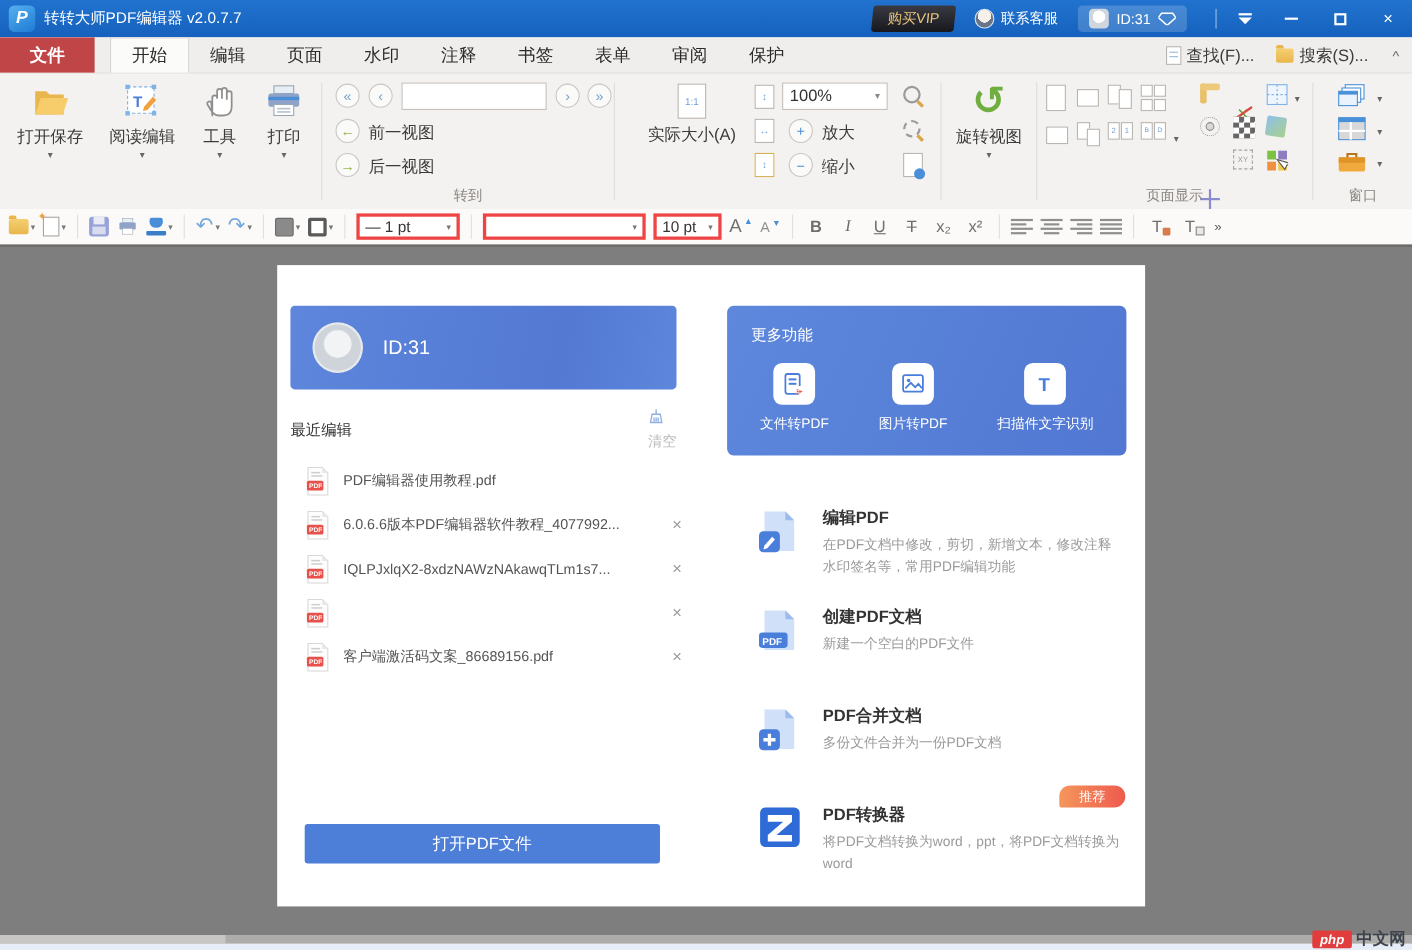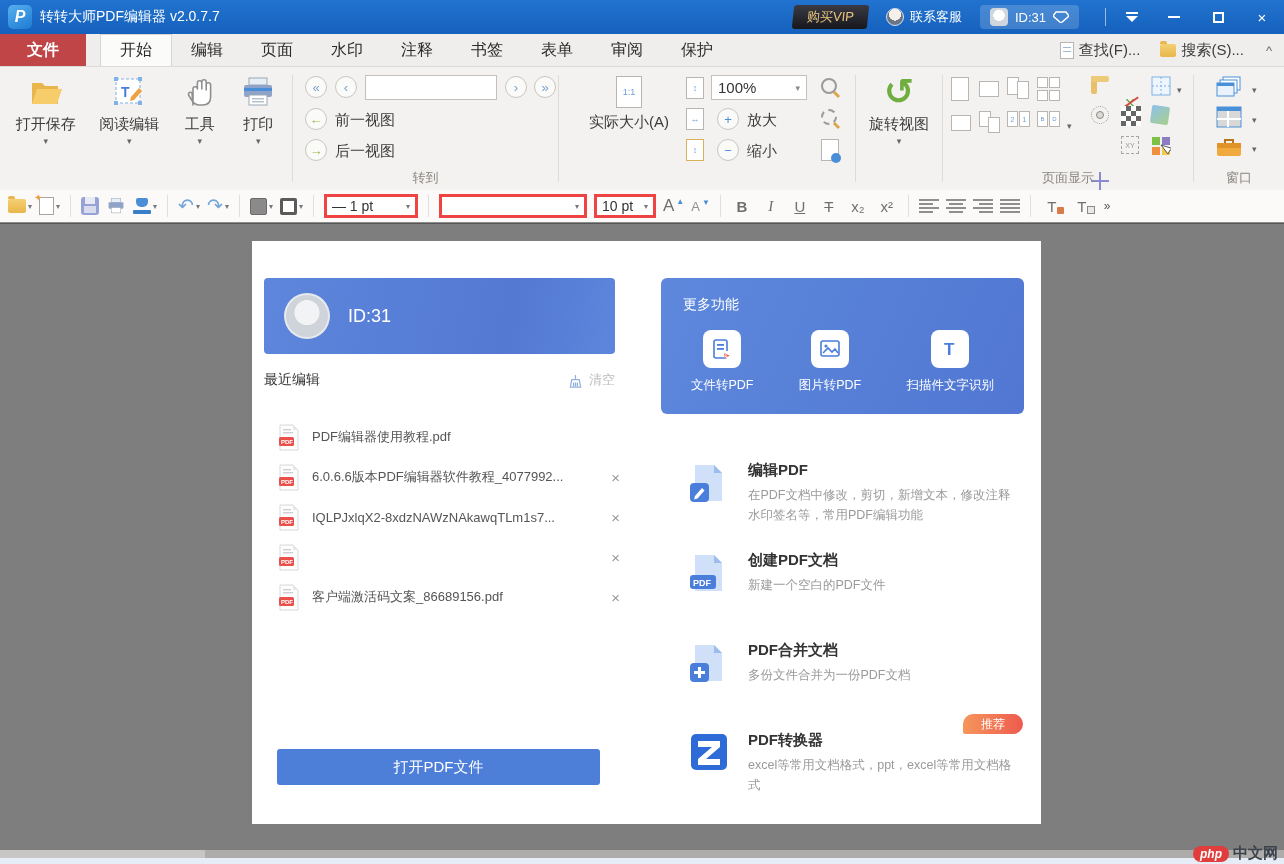--- a/index.html
+++ b/index.html
@@ -100,21 +100,21 @@
   .main { flex:1; background:#7e7e7e; position:relative; border-top:1px solid #565656; }
   .card { position:absolute; left:252px; top:17px; width:789px; height:583px; background:#fff; }
 
   .banner { position:absolute; left:12px; top:37px; width:351px; height:76px; border-radius:4px;
             background:linear-gradient(100deg,#5e86dc 0%,#5379d3 70%,#5e86dc 100%); display:flex; align-items:center; padding:0 20px; }
   .banner .avatar { width:46px; height:46px; border-radius:50%; background:radial-gradient(circle at 50% 42%,#f2f3f5 38%,#cfd4db 40%); border:2px solid rgba(255,255,255,.5); }
   .banner .bid { color:#fff; font-size:18px; margin-left:18px; }
 
   .recent-head { position:absolute; left:12px; top:130px; width:351px; display:flex; align-items:center; }
   .recent-title { font-size:14px; color:#333; }
-  .clear-btn { margin-left:auto; display:flex; align-items:flex-end; gap:6px; color:#bcbcbc; font-size:13px; }
+  .clear-btn { margin-left:auto; display:flex; align-items:flex-start; gap:6px; color:#bcbcbc; font-size:13px;flex-direction:column; }
 
   .filerow { position:absolute; left:12px; width:360px; height:40px; display:flex; align-items:center; }
   .filerow .fname { margin-left:12px; font-size:13px; color:#555; white-space:nowrap; overflow:hidden; max-width:262px; }
   .filerow .fclose { margin-left:auto; color:#9a9a9a; font-size:15px; padding:0 4px; }
   .pdfic { flex:0 0 auto; margin-left:14px; }
 
   .openbtn { position:absolute; left:25px; top:508px; width:323px; height:36px; background:#4d7ed8; color:#fff; font-size:15px; border:none; border-radius:3px; display:flex; align-items:center; justify-content:center; }
 
   .bluecard { position:absolute; left:409px; top:37px; width:363px; height:136px; border-radius:6px; background:linear-gradient(115deg,#5d88dc,#5177d2); padding:18px 22px 0; }
   .bluecard .bctitle { color:#fff; font-size:14px; }
@@ -129,21 +129,21 @@
   .fic { position:absolute; left:438px; }
   .ftext { position:absolute; left:496px; width:282px; }
   .badge-rec { position:absolute; left:711px; top:473px; width:60px; height:20px; border-radius:10px 10px 10px 2px;
                background:linear-gradient(90deg,#f5965c,#ee5a4e); color:#fff; font-size:12px; display:flex; align-items:center; justify-content:center; }
 
   
   .scrollstrip { height:8px; background:#aeacaa; position:relative; flex:0 0 auto; }
   .scrollthumb { position:absolute; left:0; top:0; height:8px; width:205px; background:#c8c6c4; }
   .bottomstrip { height:6px; background:#e6edf6; position:relative; flex:0 0 auto; }
   .watermark { position:absolute; right:6px; bottom:1px; display:flex; align-items:center; gap:4px; }
-  .php-oval { background:#e23d3d; color:#fff; font-weight:bold; font-style:italic; font-size:12px; border-radius:8px; padding:1px 7px; }
+  .php-oval { background:#e23d3d; color:#fff; font-weight:bold; font-style:italic; font-size:12px; border-radius:2px; padding:1px 7px; }
   .wm-text { color:#3c434c; font-weight:bold; font-size:15px; }
 </style>
 </head>
 <body>
 
 <div class="app">
 
   <div class="titlebar">
     <div class="applogo">P</div>
     <div class="apptitle">转转大师PDF编辑器 v2.0.7.7</div>
@@ -655,21 +655,21 @@
 
       <div>
         <div class="badge-rec">推荐</div>
         <svg class="fic" style="top:492px" width="38" height="38" viewBox="0 0 38 38">
           <rect x="1" y="1" width="36" height="36" rx="5" fill="#2e6bd6"></rect>
           <path d="M8 8 h22 v6 l-14 12 h14 v6 H8 v-6 l14 -12 H8 z" fill="#fff"></path>
         </svg>
         <div class="ftext" style="top:490px">
           <div class="feature" style="position:static">
               <div class="ftitle">PDF转换器</div>
-          <div class="fdesc">excel等常用文档格式，ppt，excel等常用文档格式</div>
+          <div class="fdesc">将PDF文档转换为word，ppt，将PDF文档转换为word</div>
             </div>
         </div>
       </div>
 
     </div>
   </div>
 
   <div class="scrollstrip">
     <div class="scrollthumb"></div>
   </div>

